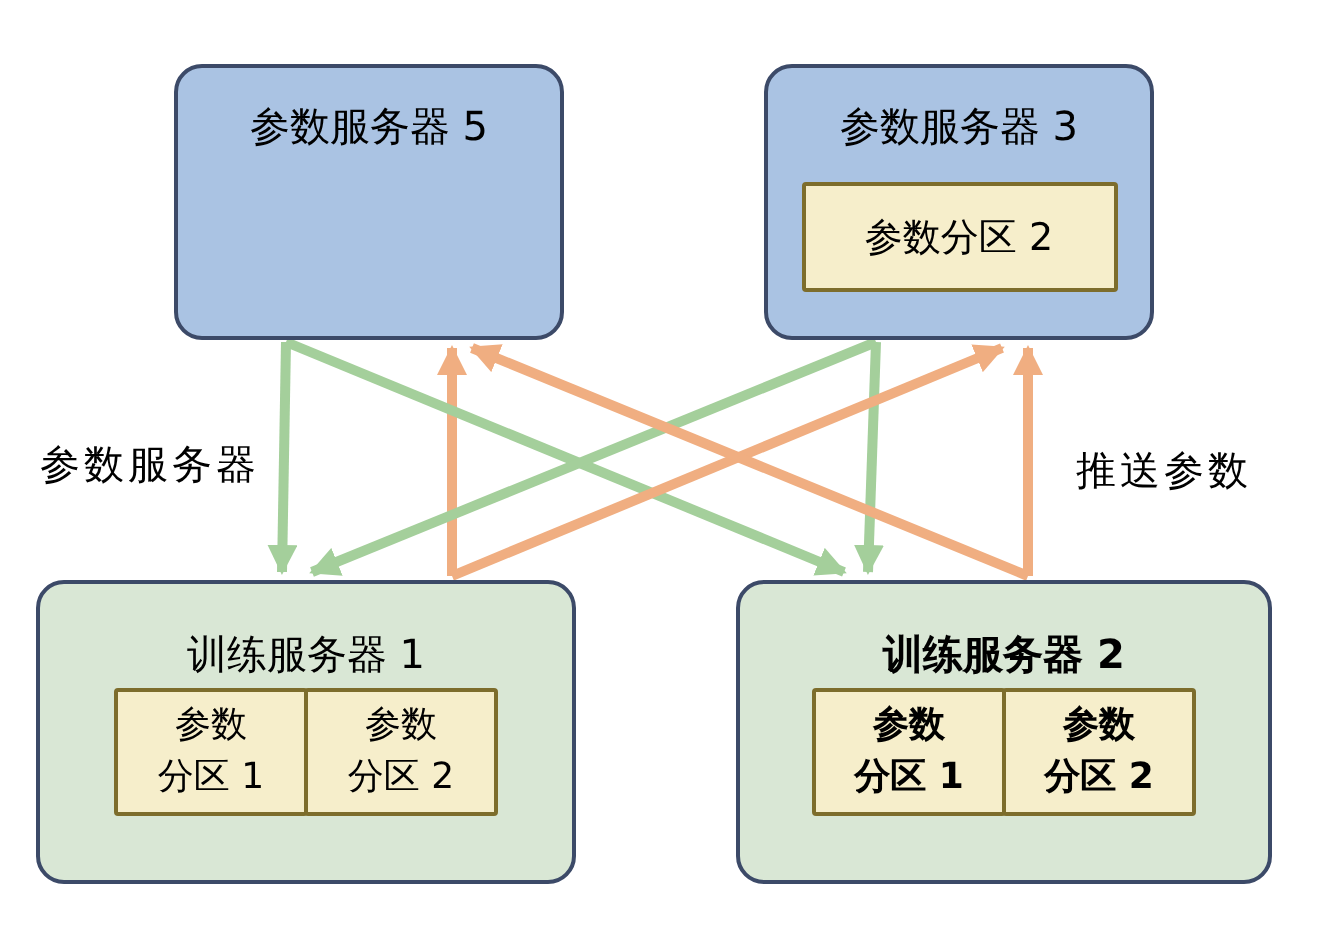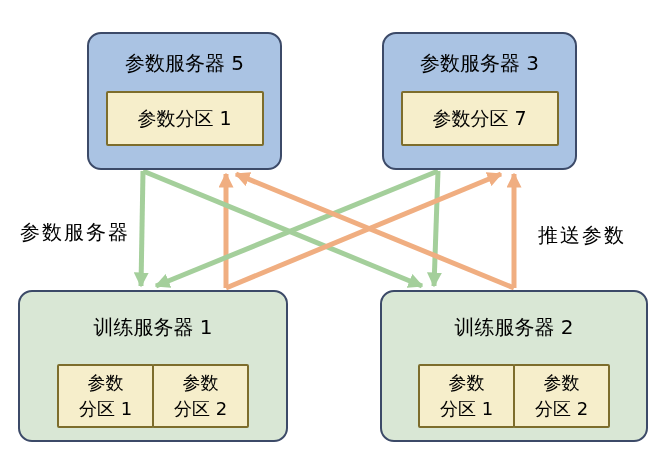--- a/index.html
+++ b/index.html
@@ -16,21 +16,21 @@
     box-sizing: border-box;
     border: 2px solid var(--server-border, #3c4a68);
     border-radius: 14px;
     text-align: center;
   }
   .ps { width: 195px; height: 138px; background: var(--server-fill, #aac3e3); }
   .ts { width: 270px; height: 152px; background: var(--trainer-fill, #d9e7d5); }
   #ps1 { left: 87px;  top: 32px; }
   #ps2 { left: 382px; top: 32px; }
   #ts1 { left: 18px;  top: 290px; }
-  #ts2 { left: 380px; top: 290px; width: 268px; }
+  #ts2 { left: 368px; top: 290px; width: 268px; font-weight: bold; }
   .server-title { font-size: 20px; line-height: 26px; }
   .ps .server-title { margin-top: 16px; }
   .ts .server-title { margin-top: 22px; }
   .partition {
     box-sizing: border-box;
     background: var(--partition-fill, #f6eecb);
     border: 2px solid var(--partition-border, #7d6d2c);
     border-radius: 2px;
     display: flex;
     flex-direction: column;
@@ -38,21 +38,21 @@
     justify-content: center;
   }
   .ps .partition {
     width: 158px; height: 55px;
     margin: 15px auto 0;
     font-size: 19px;
   }
   .partition-row {
     display: flex;
     justify-content: center;
-    margin-top: 24px;
+    margin-top: 4px;
   }
   .ts .partition {
     width: 97px; height: 64px;
     font-size: 18px; line-height: 26px;
   }
   .side-label {
     position: absolute;
     font-size: 20px;
     letter-spacing: 2px;
     white-space: nowrap;
@@ -85,26 +85,25 @@
       <line x1="143" y1="171" x2="422" y2="286" stroke="#a4cf9b" stroke-width="5" marker-end="url(#arrowhead-green)"></line>
       <line x1="438" y1="171" x2="156" y2="286" stroke="#a4cf9b" stroke-width="5" marker-end="url(#arrowhead-green)"></line>
       <line x1="438" y1="171" x2="434" y2="286" stroke="#a4cf9b" stroke-width="5" marker-end="url(#arrowhead-green)"></line>
       <line x1="226" y1="288" x2="501" y2="174" stroke="#f0ae81" stroke-width="5" marker-end="url(#arrowhead-orange)"></line>
       <line x1="514" y1="288" x2="236" y2="174" stroke="#f0ae81" stroke-width="5" marker-end="url(#arrowhead-orange)"></line>
       <line x1="514" y1="288" x2="514" y2="174" stroke="#f0ae81" stroke-width="5" marker-end="url(#arrowhead-orange)"></line>
     </svg>
 
   <div id="ps1" class="server ps">
     <div class="server-title">参数服务器 5</div>
-    <div class="partition">参数分区 1</div>
   </div>
 
   <div id="ps2" class="server ps">
     <div class="server-title">参数服务器 3</div>
-    <div class="partition">参数分区 7</div>
+    <div class="partition">参数分区 2</div>
   </div>
 
   <div id="ts1" class="server ts">
     <div class="server-title">训练服务器 1</div>
     <div class="partition-row">
       <div class="partition">
         <div>参数</div>
         <div>分区 1</div>
       </div>
       <div class="partition" style="margin-left:-2px;">

